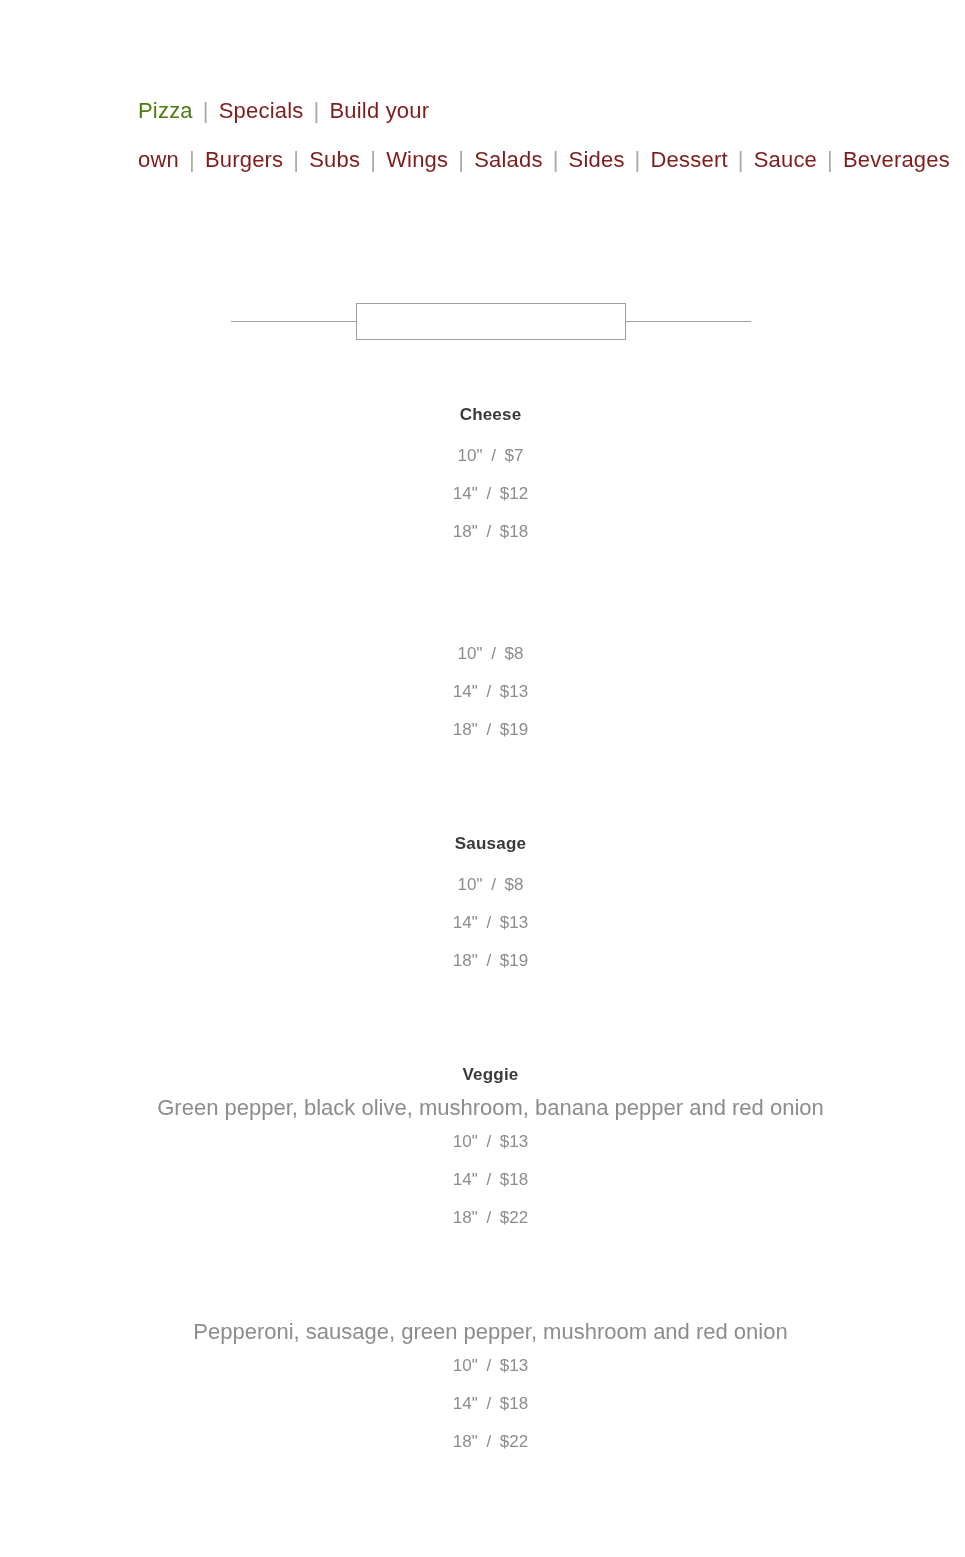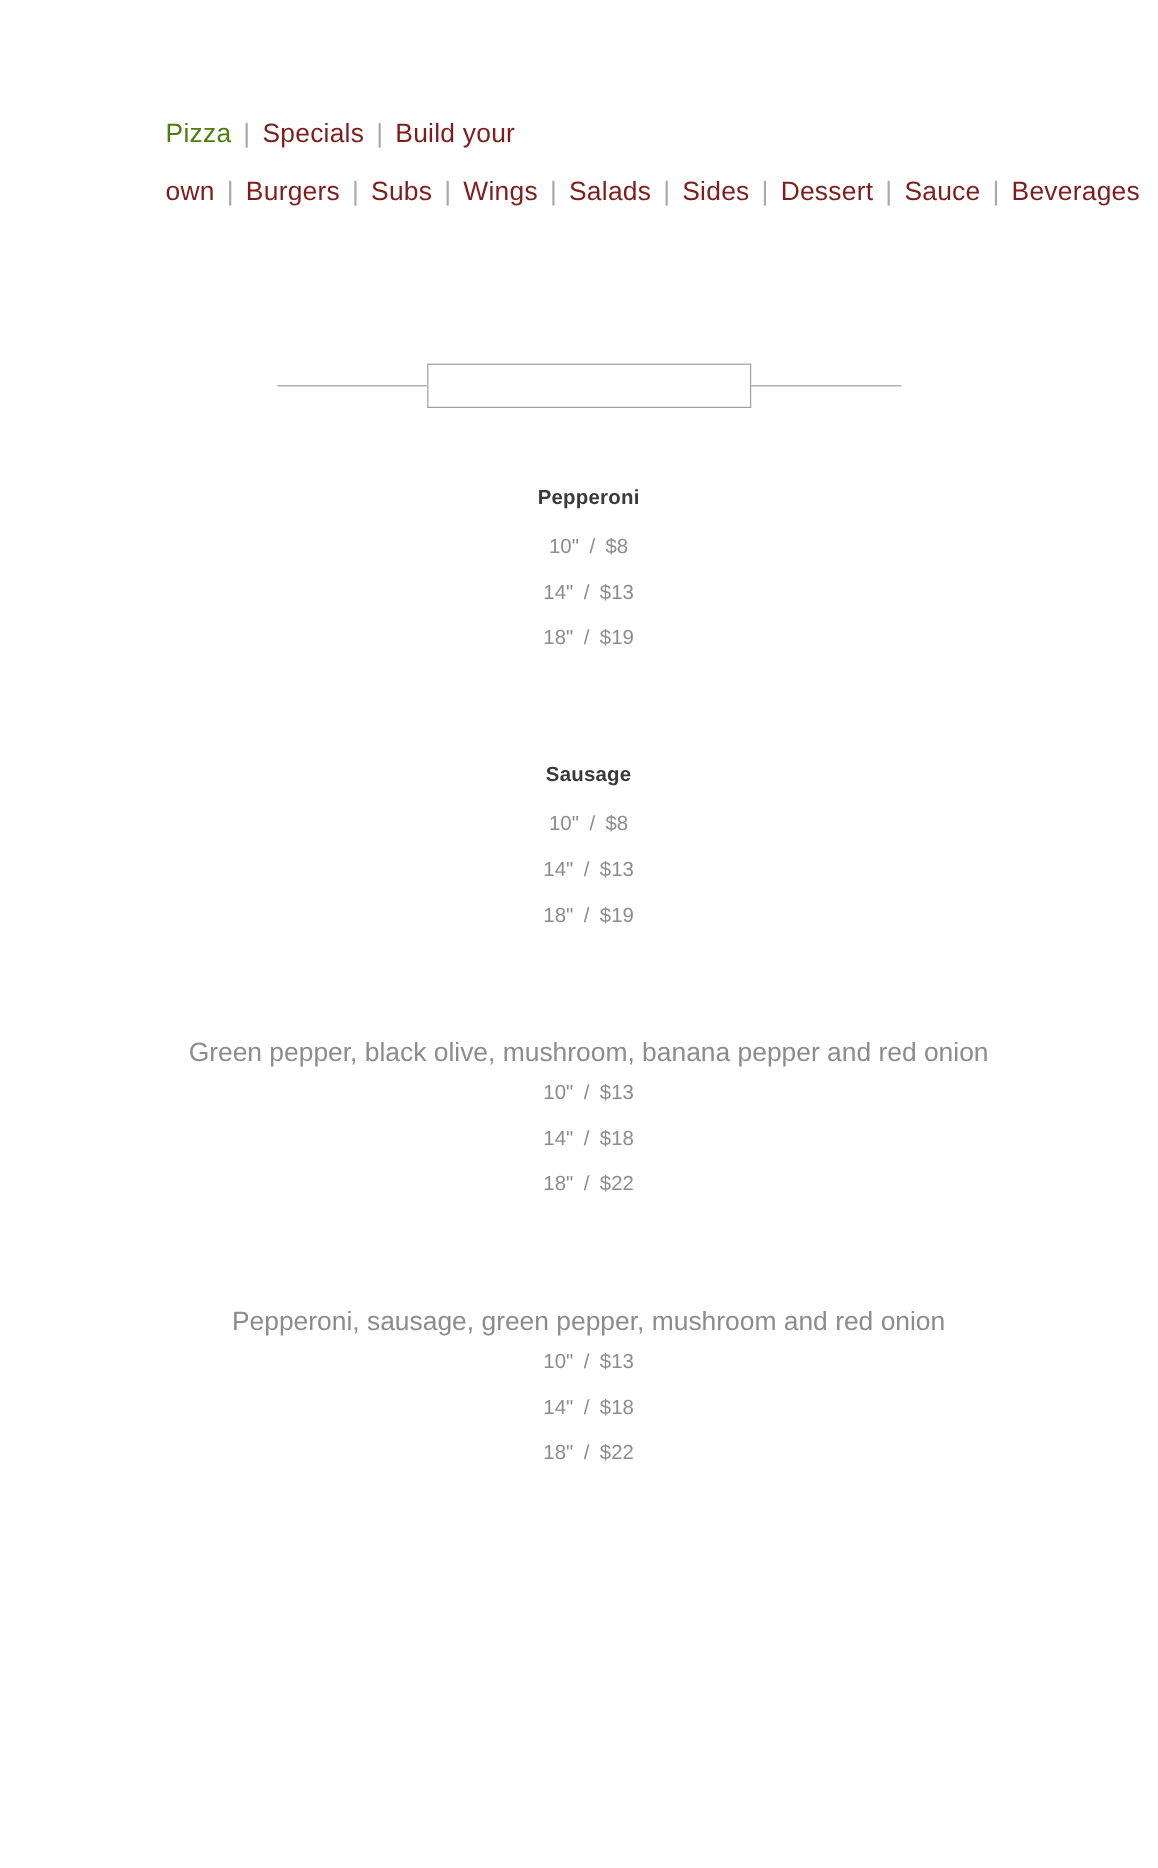--- a/index.html
+++ b/index.html
@@ -98,32 +98,38 @@
   <nav class="nav"><a class="nav-link active" href="#">Pizza</a><span class="sep">|</span><a class="nav-link" href="#">Specials</a><span class="sep">|</span><a class="nav-link" href="#">Build your own</a><span class="sep">|</span><a class="nav-link" href="#">Burgers</a><span class="sep">|</span><a class="nav-link" href="#">Subs</a><span class="sep">|</span><a class="nav-link" href="#">Wings</a><span class="sep">|</span><a class="nav-link" href="#">Salads</a><span class="sep">|</span><a class="nav-link" href="#">Sides</a><span class="sep">|</span><a class="nav-link" href="#">Dessert</a><span class="sep">|</span><a class="nav-link" href="#">Sauce</a><span class="sep">|</span><a class="nav-link" href="#">Beverages</a></nav>
 
   <div class="divider">
     <span class="rule"></span>
     <span class="box"></span>
     <span class="rule"></span>
   </div>
 
   <main class="menu">
       <section class="menu-item">
-        <h3>Pepperoni</h3>
+        <h3>Cheese</h3>
+        <p class="price">10" / $7</p>
+        <p class="price">14" / $12</p>
+        <p class="price">18" / $18</p>
+      </section>
+      <section class="menu-item">
         <p class="price">10" / $8</p>
         <p class="price">14" / $13</p>
         <p class="price">18" / $19</p>
       </section>
       <section class="menu-item">
         <h3>Sausage</h3>
         <p class="price">10" / $8</p>
         <p class="price">14" / $13</p>
         <p class="price">18" / $19</p>
       </section>
       <section class="menu-item">
+        <h3>Veggie</h3>
         <p class="desc">Green pepper, black olive, mushroom, banana pepper and red onion</p>
         <p class="price">10" / $13</p>
         <p class="price">14" / $18</p>
         <p class="price">18" / $22</p>
       </section>
       <section class="menu-item">
         <p class="desc">Pepperoni, sausage, green pepper, mushroom and red onion</p>
         <p class="price">10" / $13</p>
         <p class="price">14" / $18</p>
         <p class="price">18" / $22</p>

